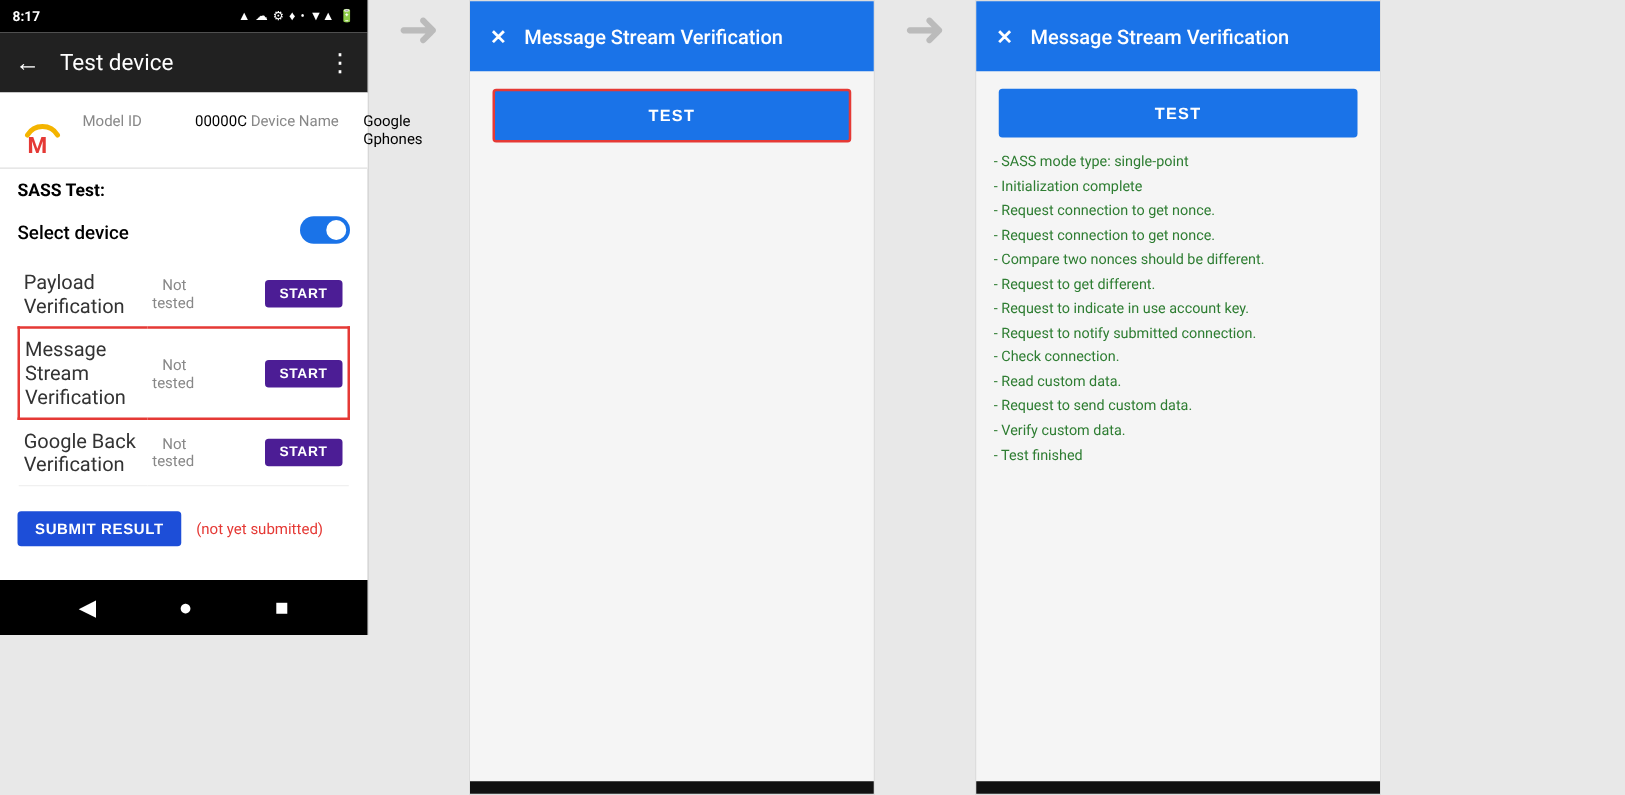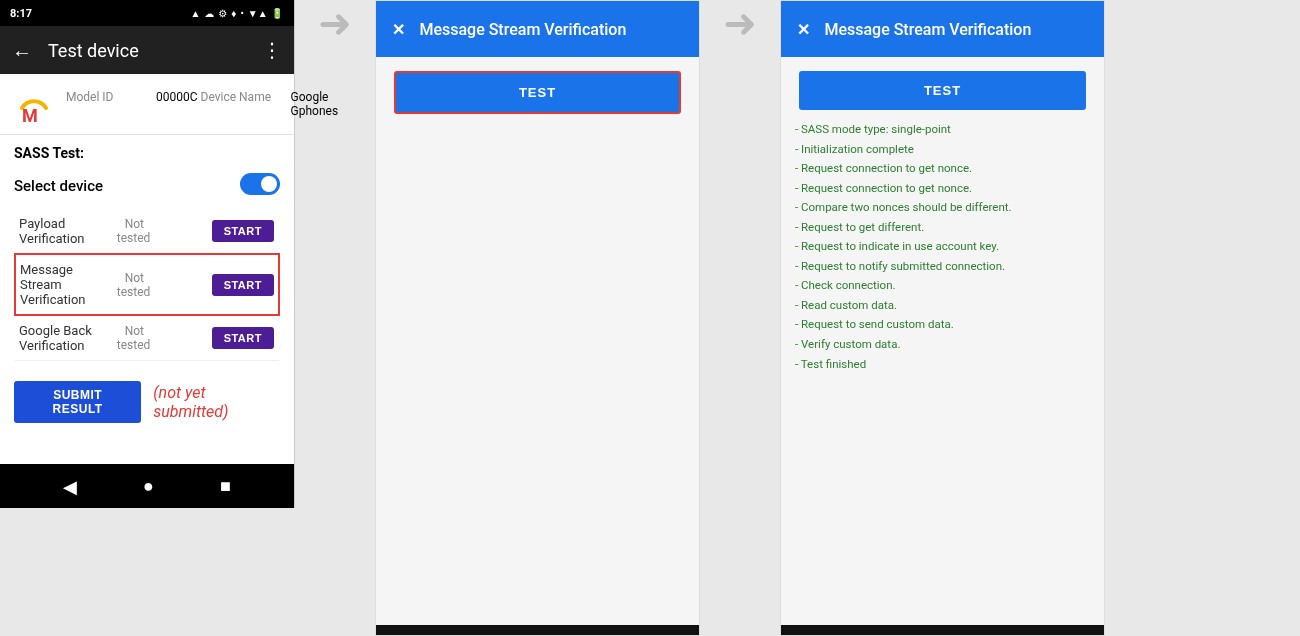--- a/index.html
+++ b/index.html
@@ -119,21 +119,21 @@
       width: 16px;
       height: 16px;
       background: #fff;
       border-radius: 50%;
     }
 
     .steps-table { width: 100%; border-collapse: collapse; font-size: 12px; }
     .steps-table tr { border-bottom: 1px solid #f0f0f0; }
     .steps-table td { padding: 7px 4px; vertical-align: middle; }
 
-    .step-label { color: #333; font-size: 13px; }
+    .step-label { color: #333; font-size: 16px; }
     .step-status { color: #888; font-size: 12px; padding: 0 8px; }
     .start-btn {
       background: #4c1d95;
       color: #fff;
       border: none;
       border-radius: 3px;
       padding: 5px 12px;
       font-size: 11px;
       font-weight: bold;
       cursor: pointer;
@@ -158,22 +158,21 @@
       border: none;
       border-radius: 3px;
       padding: 7px 14px;
       font-size: 12px;
       font-weight: bold;
       cursor: pointer;
       letter-spacing: 0.5px;
     }
     .not-submitted {
       color: #e53935;
-      font-size: 16px;
-      font-style: italic;
+      font-size: 12px;
     }
 
     .phone-bottom-bar {
       background: #000;
       height: 44px;
       display: flex;
       align-items: center;
       justify-content: space-around;
       padding: 0 30px;
     }

